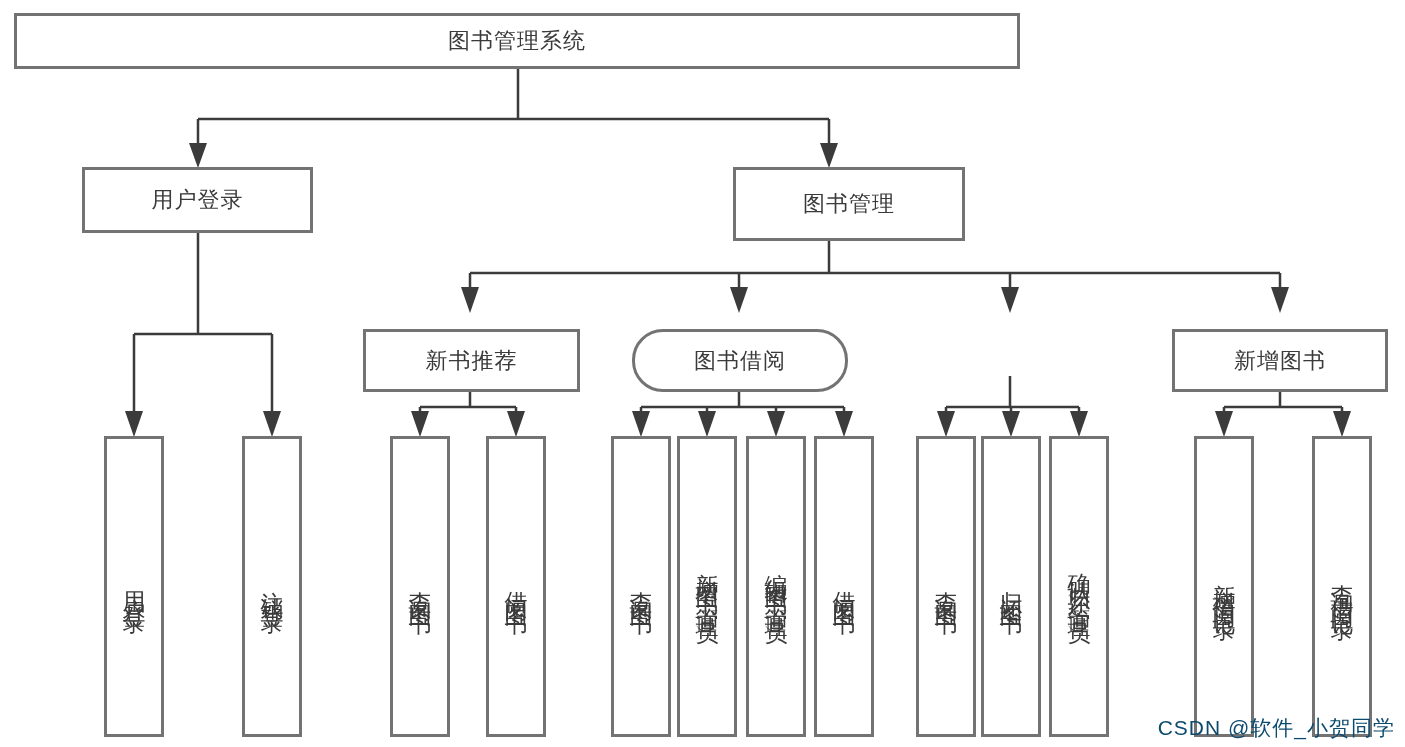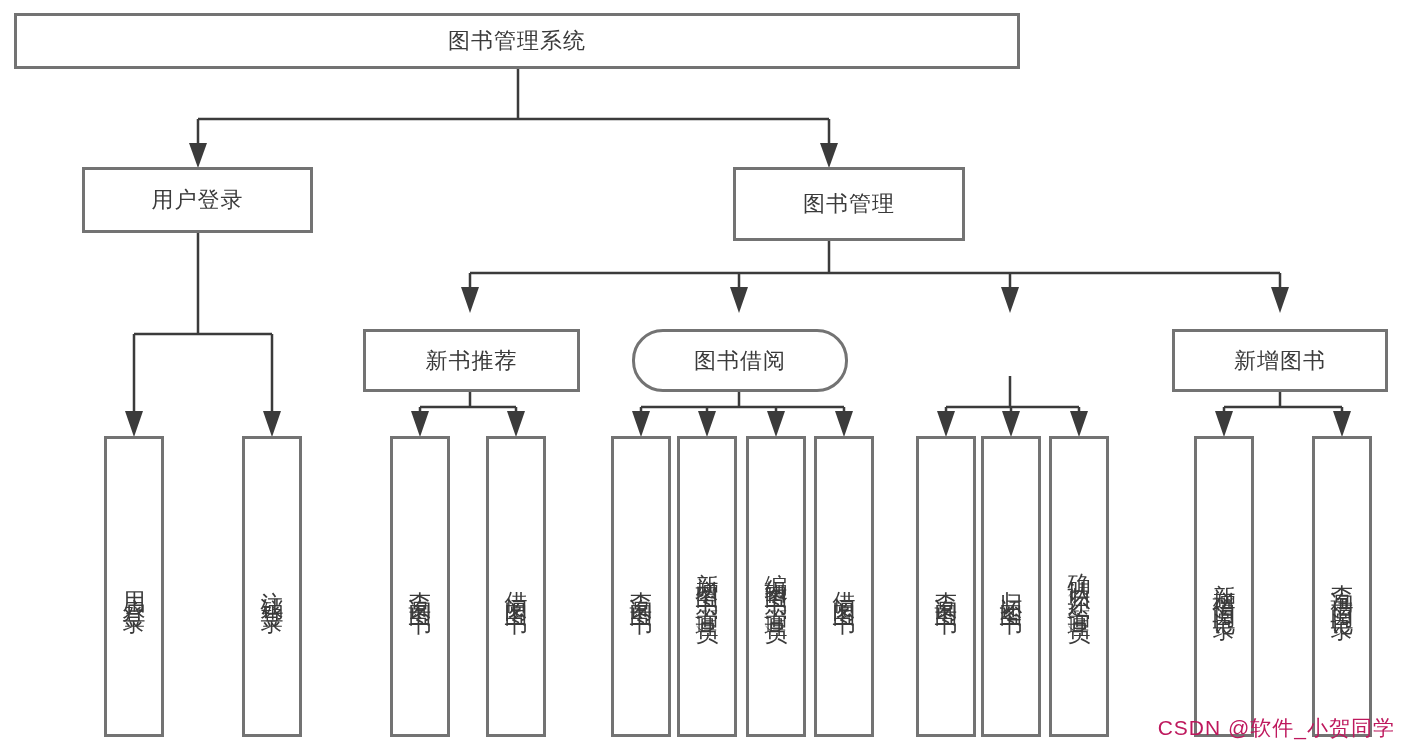--- a/index.html
+++ b/index.html
@@ -24,21 +24,21 @@
   .lv3c{left:902px;width:216px;}
   .lv3d{left:1172px;width:216px;}
   .leaf{top:436px;width:60px;height:301px;}
   .vlabel{
     writing-mode:vertical-rl;text-orientation:mixed;
     font-size:23px;letter-spacing:7px;line-height:1;
     color:#3a3a3a;white-space:nowrap;
   }
   .watermark{
     position:absolute;right:10px;bottom:5px;
-    font-size:21px;color:#be185d;letter-spacing:1px;white-space:nowrap;
+    font-size:21px;color:#0c4a6e;letter-spacing:1px;white-space:nowrap;
   }
 </style>
 </head>
 <body>
 
 <div class="stage">
 
   <svg class="wires" viewBox="0 0 1405 747" aria-hidden="true">
     <path fill="none" stroke="#3b3b3b" stroke-width="2.5" d="
       M518 69 V119

